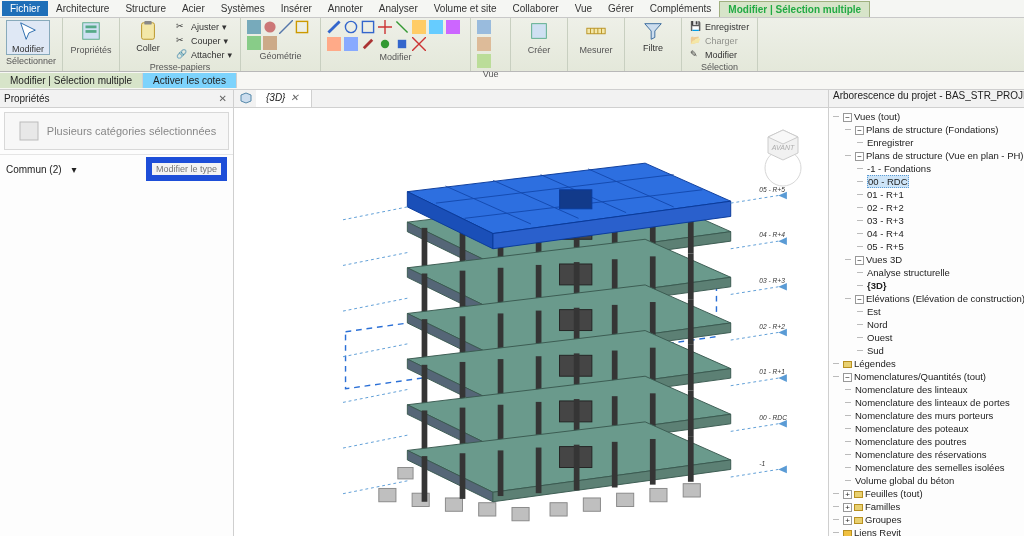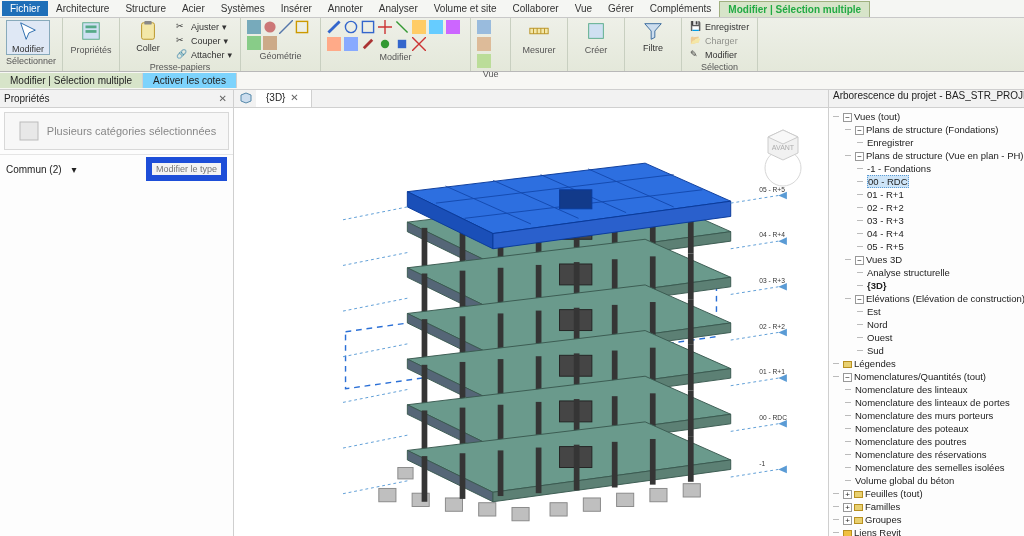--- a/index.html
+++ b/index.html
@@ -34,21 +34,21 @@
   .workspace { display: flex; height: calc(536px - 18px - 54px - 18px); }
   
   .props { width: 234px; background: #fdfdfd; border-right: 1px solid #cfcfcf; display: flex; flex-direction: column; }
   .props-head { display: flex; align-items: center; justify-content: space-between; height: 18px; padding: 0 4px; border-bottom: 1px solid #d0d0d0; font-size: 10px; background: #f2f2f2; }
   .props-body { flex: 1; padding: 6px; font-size: 10px; color: #888; }
   .props-type { display: flex; align-items: center; gap: 6px; padding: 6px; border: 1px solid #d8d8d8; background: #f7f7f7; margin: 4px; color: #888; justify-content: center; }
   .props-row { display: flex; align-items: center; gap: 6px; padding: 2px 6px; border-top: 1px solid #e5e5e5; font-size: 10px; }
   .props-row .ed { margin-left: auto; font-size: 9px; color: #777; border: 6px solid #1d4ed8; padding: 1px 4px; background: #f3f3f3; }
 
   
-  .view { flex: 1; position: relative; background: #fff; overflow: hidden; }
+  .view { flex: 1; position: relative; background: #fff; overflow: hidden; font-style: italic; }
   .view-tabs { display: flex; height: 18px; background: #f2f2f2; border-bottom: 1px solid #d0d0d0; font-size: 10px; }
   .view-tabs .vt { padding: 2px 10px; border-right: 1px solid #d0d0d0; background: #fff; cursor: pointer; }
   .view-tabs .ic-cube { width: 12px; height: 12px; margin: 2px 4px 0 6px; }
   .view-canvas { position: absolute; inset: 18px 0 0 0; }
 
   
   .browser { width: 196px; background: #fdfdfd; border-left: 1px solid #cfcfcf; display: flex; flex-direction: column; }
   .browser-head { height: 18px; padding: 0 4px; border-bottom: 1px solid #d0d0d0; font-size: 10px; background: #f2f2f2; white-space: nowrap; overflow: hidden; }
   .tree { flex: 1; overflow: auto; padding: 2px 0 2px 2px; }
   .tree ul { list-style: none; padding-left: 12px; }
@@ -221,40 +221,40 @@
           </svg></span>
     </div>
     <div class="title">Vue</div>
   </div>
 
   <div class="panel">
     <div class="btns">
       <div class="big-btn">
         <span class="ic">
             <svg viewBox="0 0 24 24">
+              <rect x="4" y="4" width="16" height="16" fill="#cfe0f2" stroke="#5a8"></rect>
+            </svg>
+          </span>
+      </div>
+    </div>
+    <div class="title">Créer</div>
+  </div>
+
+  <div class="panel">
+    <div class="btns">
+      <div class="big-btn">
+        <span class="ic">
+            <svg viewBox="0 0 24 24">
               <rect x="2" y="9" width="20" height="6" fill="#f3e7a8" stroke="#b89020"></rect>
               <path d="M6 9v6M10 9v6M14 9v6M18 9v6" stroke="#b89020"></path>
             </svg>
           </span>
       </div>
     </div>
     <div class="title">Mesurer</div>
-  </div>
-
-  <div class="panel">
-    <div class="btns">
-      <div class="big-btn">
-        <span class="ic">
-            <svg viewBox="0 0 24 24">
-              <rect x="4" y="4" width="16" height="16" fill="#cfe0f2" stroke="#5a8"></rect>
-            </svg>
-          </span>
-      </div>
-    </div>
-    <div class="title">Créer</div>
   </div>
 
   <div class="panel">
     <div class="btns">
       <div class="big-btn">
         <span class="ic">
             <svg viewBox="0 0 24 24">
               <path d="M3 4h18l-7 8v7l-4 2v-9z" fill="#cde" stroke="#369"></path>
             </svg>
           </span>

